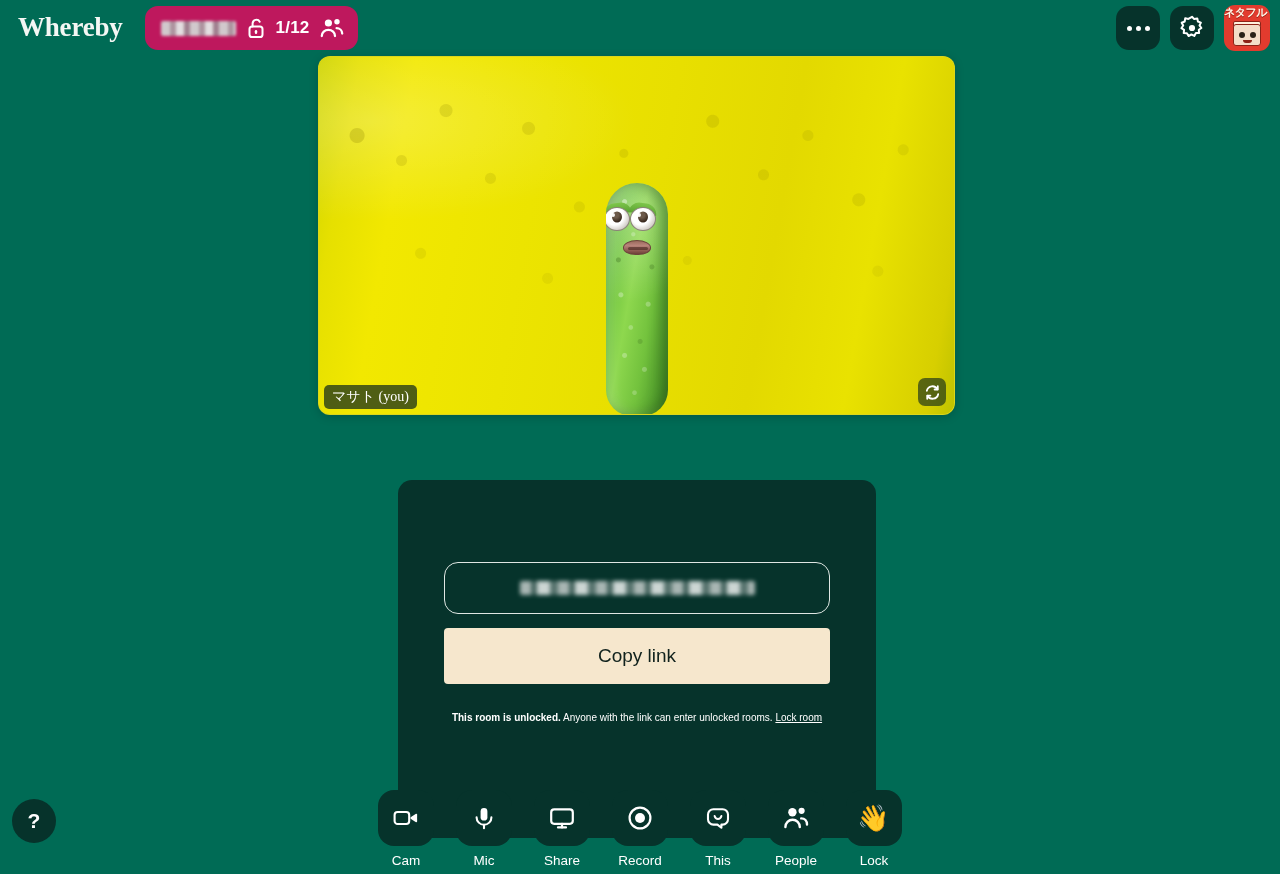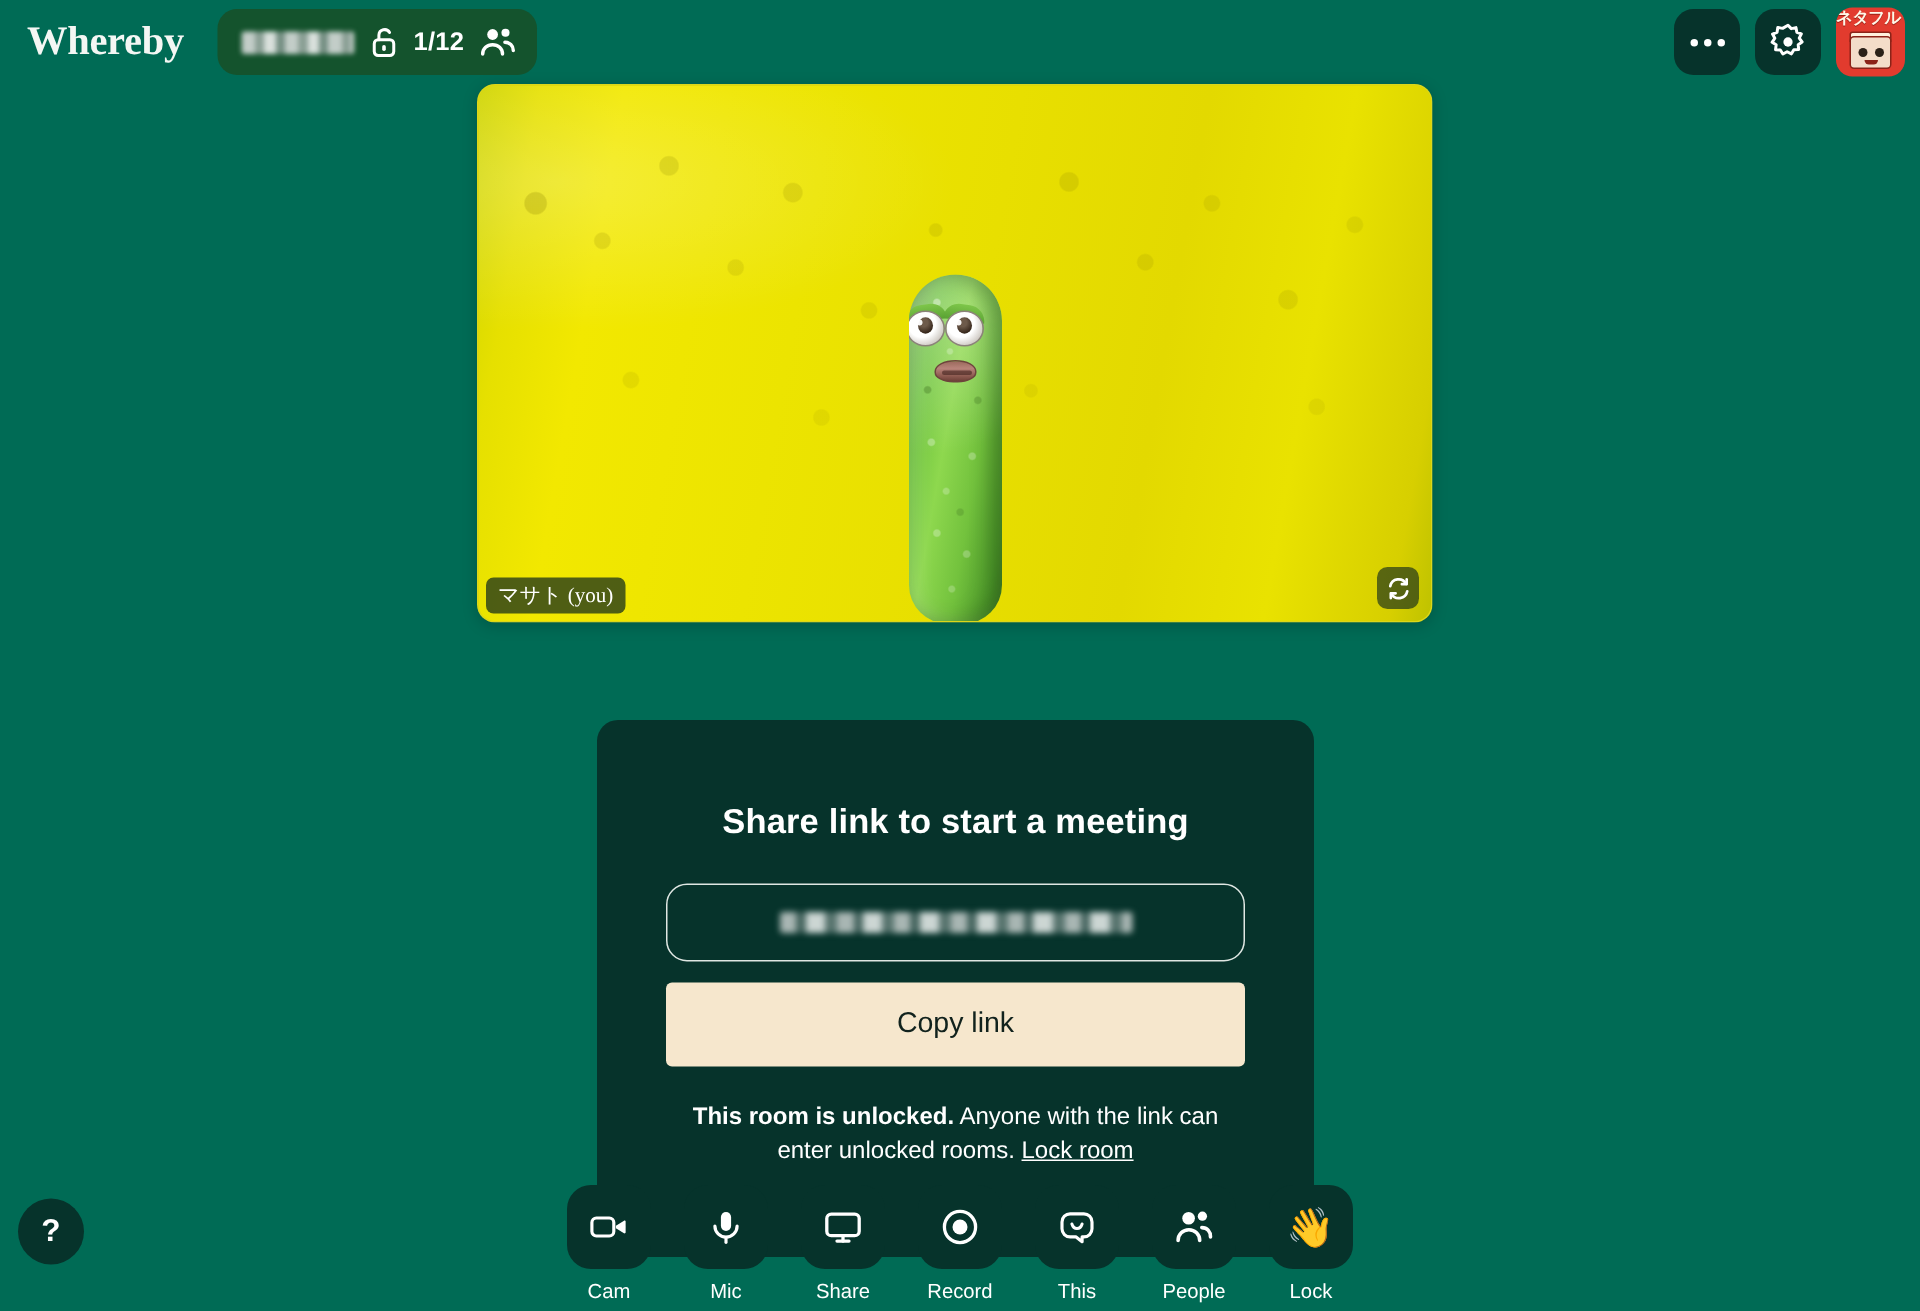--- a/index.html
+++ b/index.html
@@ -37,21 +37,21 @@
     color: #f4f7f4;
     letter-spacing: -0.2px;
     margin-left: 10px;
     margin-top: -2px;
     user-select: none;
   }
 
   .room-pill {
     margin-left: 22px;
     height: 44px;
-    background: #14532d;
+    background: #be185d;
     border-radius: 13px;
     display: flex;
     align-items: center;
     gap: 10px;
     padding: 0 14px 0 16px;
   }
 
   .redacted {
     display: inline-block;
     height: 15px;
@@ -363,21 +363,21 @@
     border-radius: 4px;
     background: #f6e7cd;
     color: #11221d;
     font-family: "Liberation Sans", sans-serif;
     font-size: 19px;
     cursor: pointer;
   }
 
   .lock-note {
     margin-top: 22px;
-    font-size: 16px;
+    font-size: 10px;
     line-height: 23px;
     color: #ffffff;
   }
   .lock-note b { font-weight: 700; }
   .lock-link {
     color: #ffffff;
     text-decoration: underline;
     cursor: pointer;
   }
 
@@ -526,21 +526,20 @@
           <path d="M3 7.2A6 6 0 0 1 14.2 5.6" stroke="#fff" stroke-width="1.9" stroke-linecap="round"></path>
           <path d="M15 10.8A6 6 0 0 1 3.8 12.4" stroke="#fff" stroke-width="1.9" stroke-linecap="round"></path>
           <path d="M14.6 2.4v3.4h-3.4" stroke="#fff" stroke-width="1.9" stroke-linecap="round" stroke-linejoin="round"></path>
           <path d="M3.4 15.6v-3.4h3.4" stroke="#fff" stroke-width="1.9" stroke-linecap="round" stroke-linejoin="round"></path>
         </svg>
       </span>
     </button>
   </div>
 
   <div class="share-panel">
-    <div class="panel-title">Share link to start a meeting</div>
 
     <div class="link-field">
       <span class="redacted-link"></span>
     </div>
 
     <button class="copy-btn">Copy link</button>
 
     <div class="lock-note">
       <b>This room is unlocked.</b><span> Anyone with the link can enter unlocked rooms. </span><span class="lock-link">Lock room</span>
     </div>

